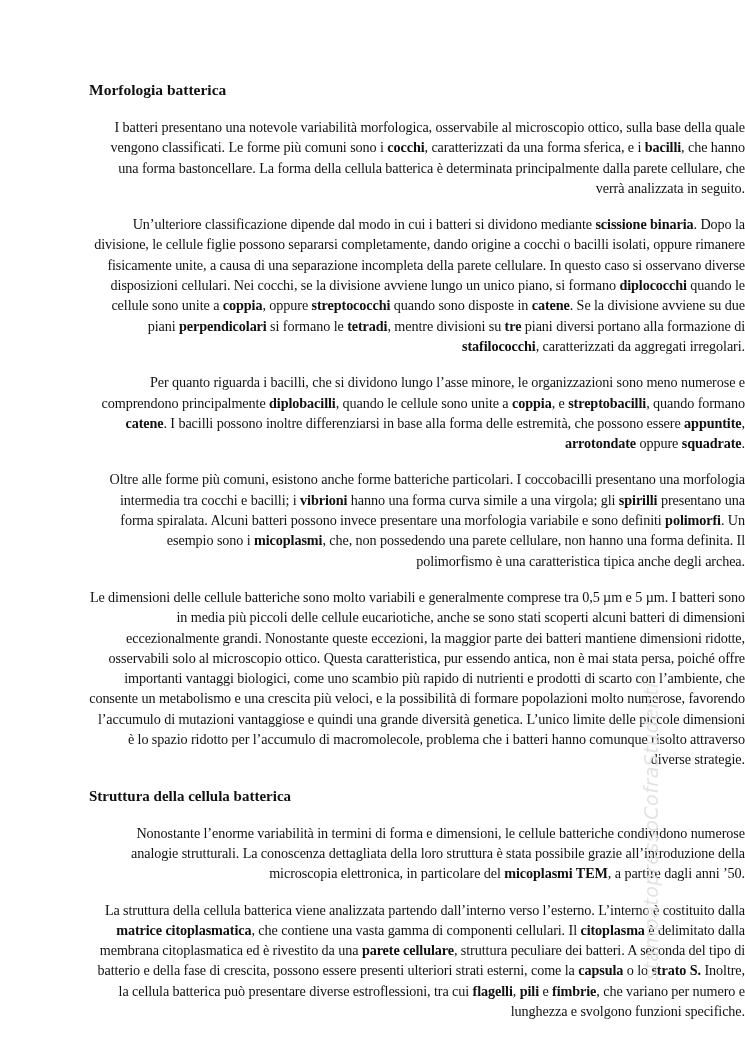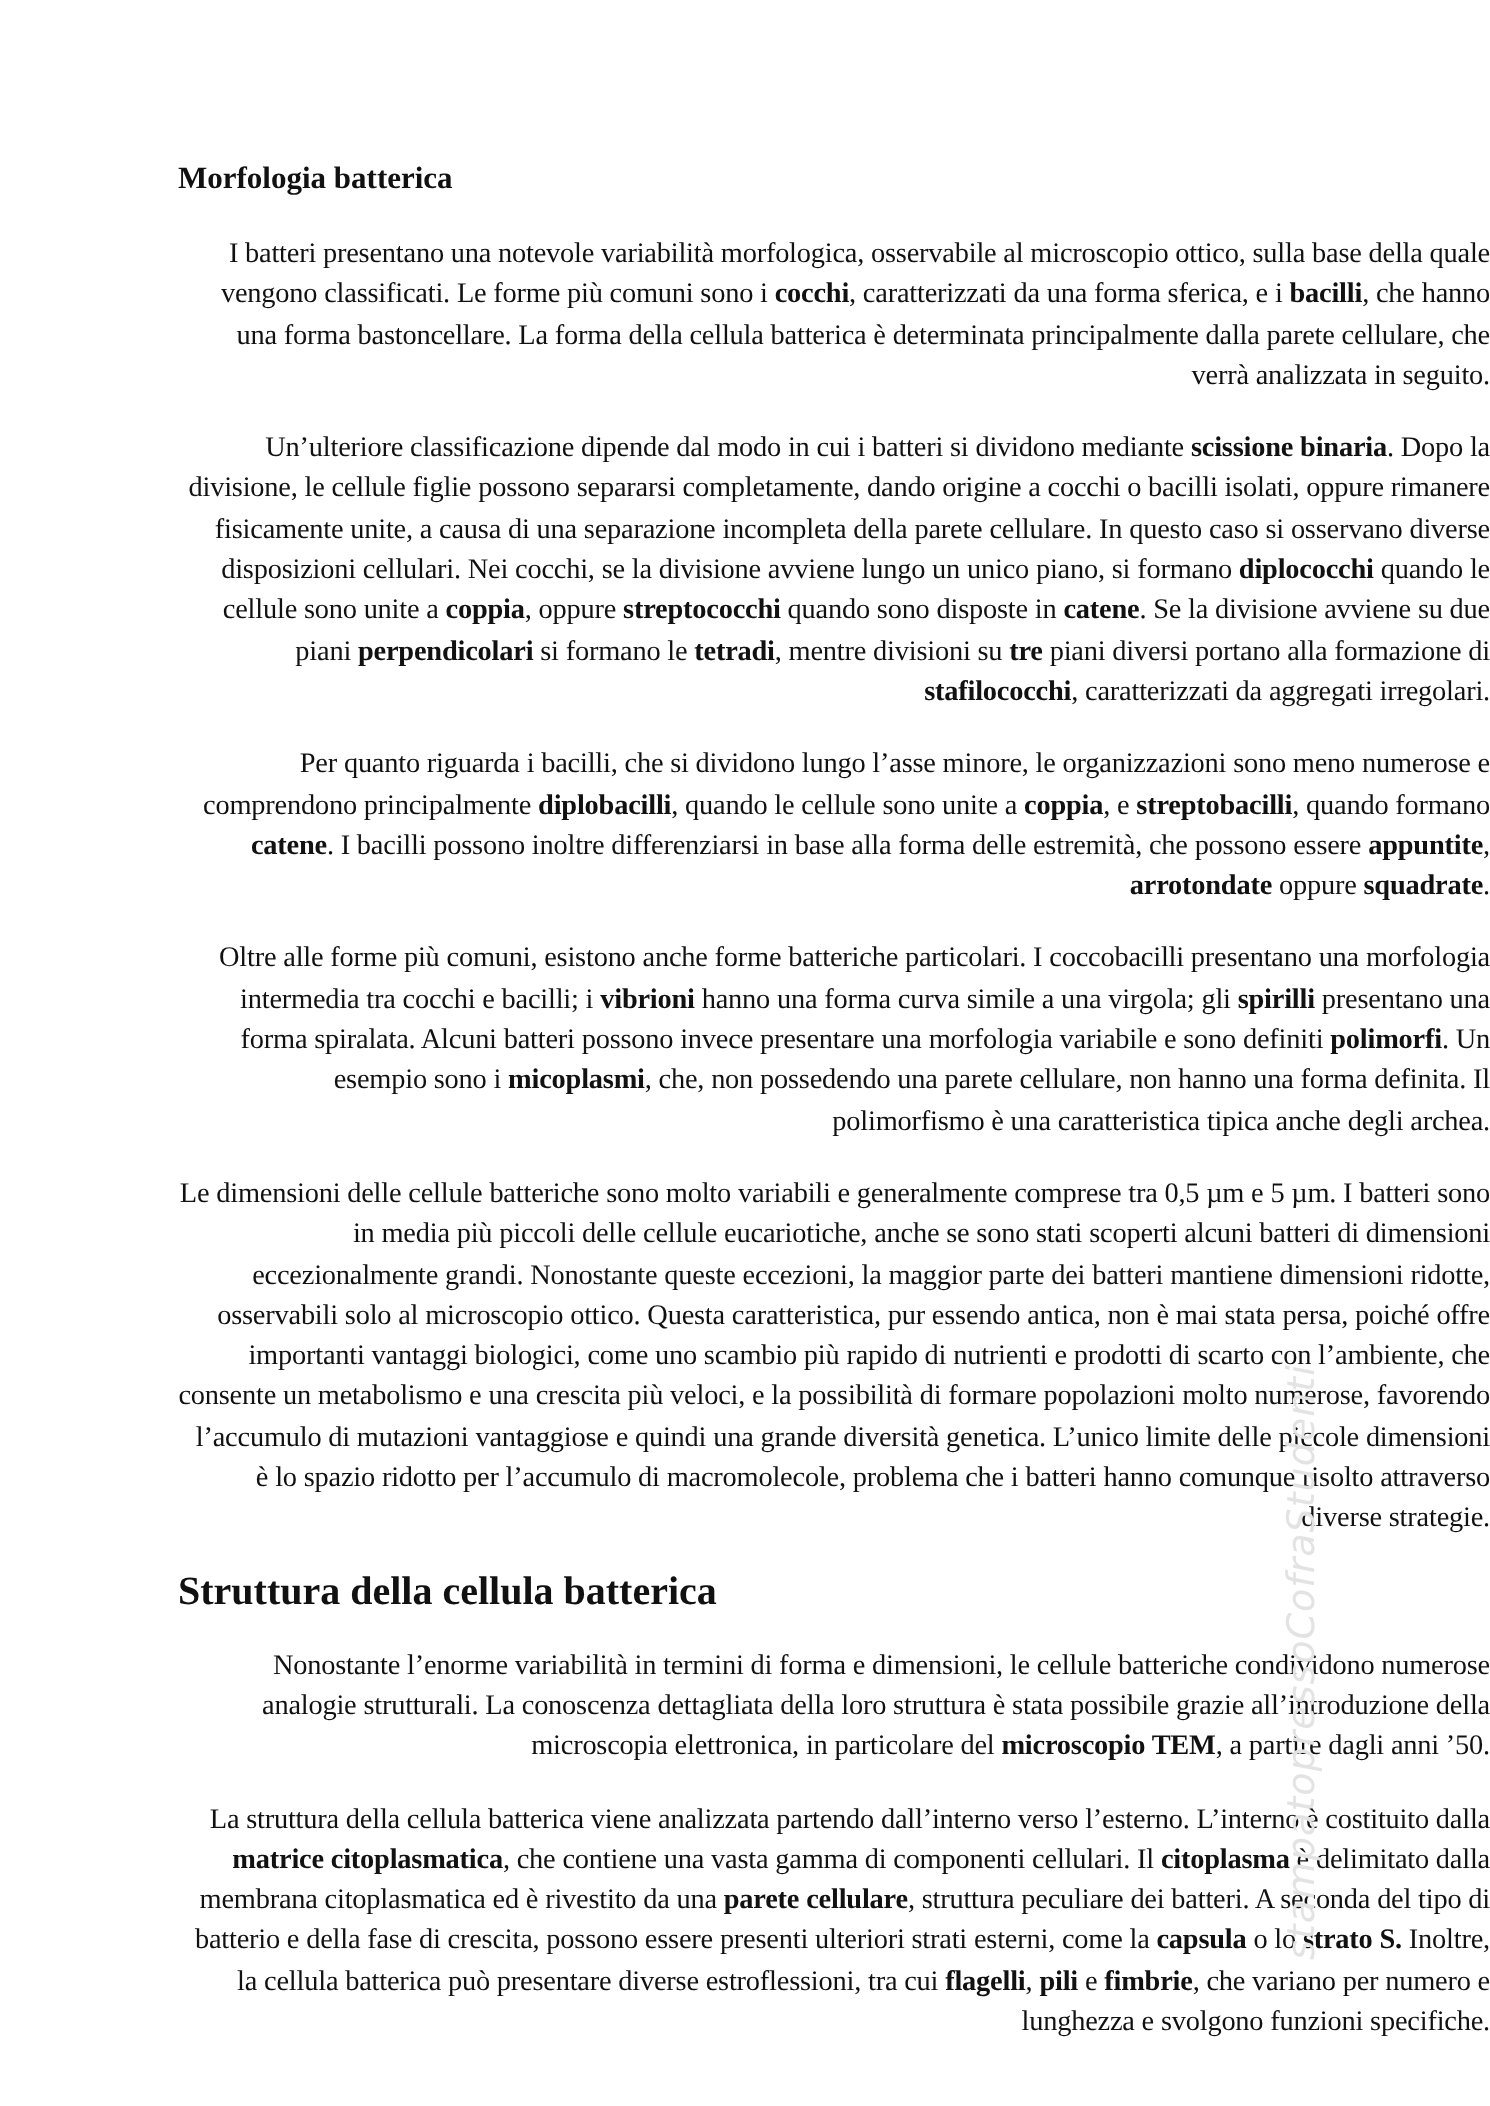--- a/index.html
+++ b/index.html
@@ -18,21 +18,21 @@
       width: 656px;
       margin-left: 44px;
     }
     h1.section-title {
       font-size: 15.5px;
       font-weight: bold;
       margin: 0 0 17px 0;
       line-height: 20px;
     }
     h2.section-title {
-      font-size: 20px;
+      font-size: 15px;
       font-weight: bold;
       margin: 0 0 17px 0;
       line-height: 20px;
     }
     p.para {
       font-size: 14.2px;
       line-height: 20.3px;
       margin: 0 0 16px 0;
       text-align: right;
       letter-spacing: -0.1px;
@@ -60,18 +60,18 @@
   <section>
     <h1 class="section-title">Morfologia batterica</h1>
     <p class="para">I batteri presentano una notevole variabilità morfologica, osservabile al microscopio ottico, sulla base della quale vengono classificati. Le forme più comuni sono i <b>cocchi</b>, caratterizzati da una forma sferica, e i <b>bacilli</b>, che hanno una forma bastoncellare. La forma della cellula batterica è determinata principalmente dalla parete cellulare, che verrà analizzata in seguito.</p>
     <p class="para">Un’ulteriore classificazione dipende dal modo in cui i batteri si dividono mediante <b>scissione binaria</b>. Dopo la divisione, le cellule figlie possono separarsi completamente, dando origine a cocchi o bacilli isolati, oppure rimanere fisicamente unite, a causa di una separazione incompleta della parete cellulare. In questo caso si osservano diverse disposizioni cellulari. Nei cocchi, se la divisione avviene lungo un unico piano, si formano <b>diplococchi</b> quando le cellule sono unite a <b>coppia</b>, oppure <b>streptococchi</b> quando sono disposte in <b>catene</b>. Se la divisione avviene su due piani <b>perpendicolari</b> si formano le <b>tetradi</b>, mentre divisioni su <b>tre</b> piani diversi portano alla formazione di <b>stafilococchi</b>, caratterizzati da aggregati irregolari.</p>
     <p class="para">Per quanto riguarda i bacilli, che si dividono lungo l’asse minore, le organizzazioni sono meno numerose e comprendono principalmente <b>diplobacilli</b>, quando le cellule sono unite a <b>coppia</b>, e <b>streptobacilli</b>, quando formano <b>catene</b>. I bacilli possono inoltre differenziarsi in base alla forma delle estremità, che possono essere <b>appuntite</b>, <b>arrotondate</b> oppure <b>squadrate</b>.</p>
     <p class="para">Oltre alle forme più comuni, esistono anche forme batteriche particolari. I coccobacilli presentano una morfologia intermedia tra cocchi e bacilli; i <b>vibrioni</b> hanno una forma curva simile a una virgola; gli <b>spirilli</b> presentano una forma spiralata. Alcuni batteri possono invece presentare una morfologia variabile e sono definiti <b>polimorfi</b>. Un esempio sono i <b>micoplasmi</b>, che, non possedendo una parete cellulare, non hanno una forma definita. Il polimorfismo è una caratteristica tipica anche degli archea.</p>
     <p class="para">Le dimensioni delle cellule batteriche sono molto variabili e generalmente comprese tra 0,5 µm e 5 µm. I batteri sono in media più piccoli delle cellule eucariotiche, anche se sono stati scoperti alcuni batteri di dimensioni eccezionalmente grandi. Nonostante queste eccezioni, la maggior parte dei batteri mantiene dimensioni ridotte, osservabili solo al microscopio ottico. Questa caratteristica, pur essendo antica, non è mai stata persa, poiché offre importanti vantaggi biologici, come uno scambio più rapido di nutrienti e prodotti di scarto con l’ambiente, che consente un metabolismo e una crescita più veloci, e la possibilità di formare popolazioni molto numerose, favorendo l’accumulo di mutazioni vantaggiose e quindi una grande diversità genetica. L’unico limite delle piccole dimensioni è lo spazio ridotto per l’accumulo di macromolecole, problema che i batteri hanno comunque risolto attraverso diverse strategie.</p>
   </section>
   <section>
     <h2 class="section-title">Struttura della cellula batterica</h2>
-    <p class="para">Nonostante l’enorme variabilità in termini di forma e dimensioni, le cellule batteriche condividono numerose analogie strutturali. La conoscenza dettagliata della loro struttura è stata possibile grazie all’introduzione della microscopia elettronica, in particolare del <b>microscopio TEM</b>, a partire dagli anni ’50.</p>
+    <p class="para">Nonostante l’enorme variabilità in termini di forma e dimensioni, le cellule batteriche condividono numerose analogie strutturali. La conoscenza dettagliata della loro struttura è stata possibile grazie all’introduzione della microscopia elettronica, in particolare del <b>micoplasmi TEM</b>, a partire dagli anni ’50.</p>
     <p class="para">La struttura della cellula batterica viene analizzata partendo dall’interno verso l’esterno. L’interno è costituito dalla <b>matrice citoplasmatica</b>, che contiene una vasta gamma di componenti cellulari. Il <b>citoplasma</b> è delimitato dalla membrana citoplasmatica ed è rivestito da una <b>parete cellulare</b>, struttura peculiare dei batteri. A seconda del tipo di batterio e della fase di crescita, possono essere presenti ulteriori strati esterni, come la <b>capsula</b> o lo <b>strato S.</b> Inoltre, la cellula batterica può presentare diverse estroflessioni, tra cui <b>flagelli</b>, <b>pili</b> e <b>fimbrie</b>, che variano per numero e lunghezza e svolgono funzioni specifiche.</p>
   </section>
 </div>
 
 <div class="watermark">stampatopressoCofraStudenti</div>
 
 </body></html>

